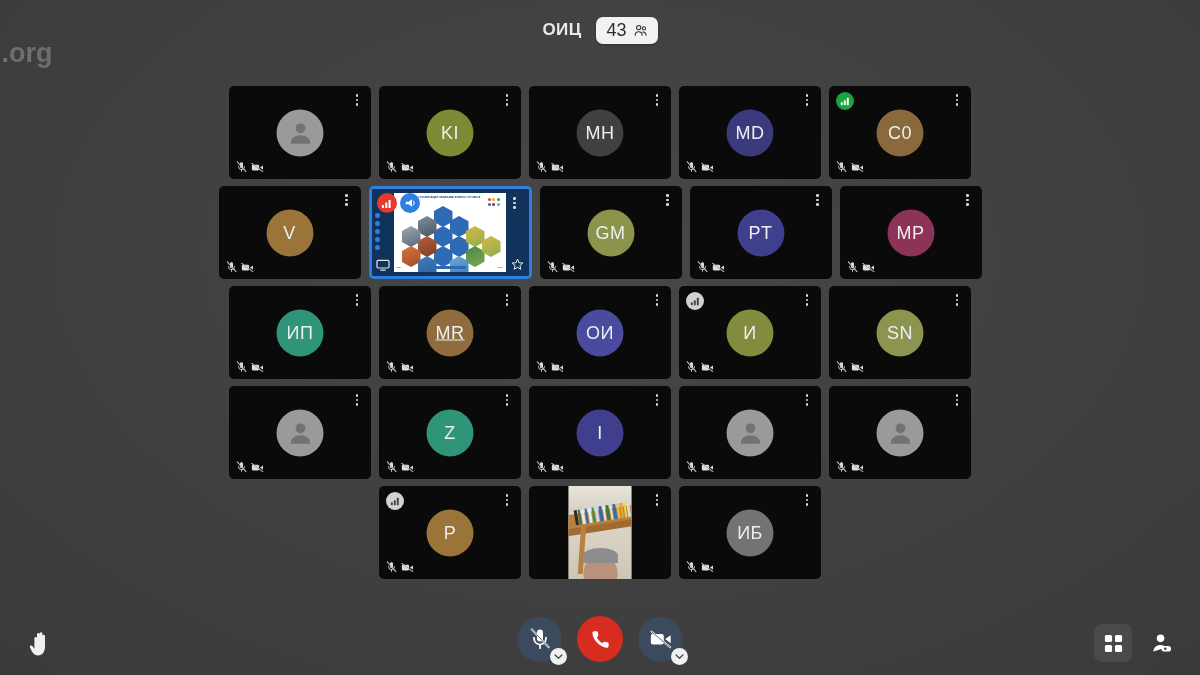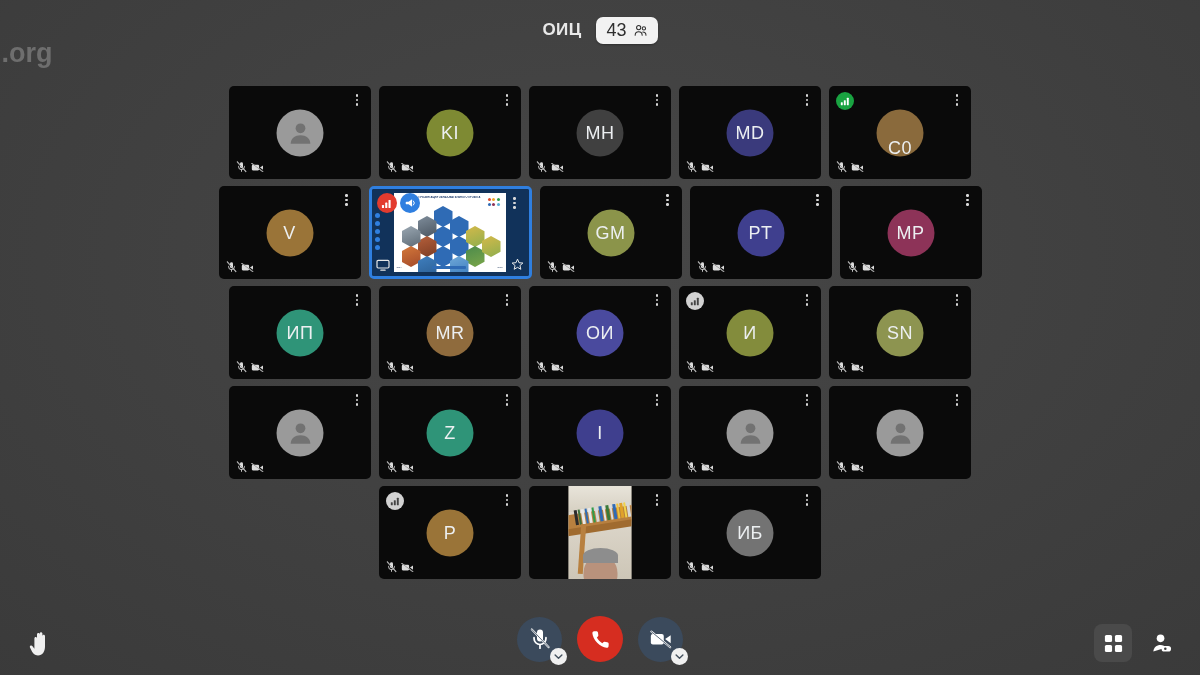--- a/index.html
+++ b/index.html
@@ -597,21 +597,21 @@
               <svg width="13" height="11" viewBox="0 0 16 12">
                 <rect x="1" y="2.6" width="9" height="7" rx="1.4" fill="#dcdcdc"></rect>
                 <path d="M11 6 14.8 3.5v5.2z" fill="#dcdcdc"></path>
                 <path d="M1 1 14.5 11" stroke="#ffffff" stroke-width="1.3" stroke-linecap="round"></path>
                 <path d="M1 1 14.5 11" stroke="#0a0a0a" stroke-width="0.5" stroke-linecap="round"></path>
               </svg>
             </span>
           </div>
         </div>
         <div class="tile">
-          <div class="avatar" style="background: rgb(138, 106, 60); align-items: flex-end;">
+          <div class="avatar" style="background: rgb(138, 106, 60);">
             <span>C0</span>
           </div>
           <div class="kebab">
             <span></span>
             <span></span>
             <span></span>
           </div>
           <div class="tile-status">
             <span>
               <svg width="11" height="12" viewBox="0 0 14 15">
@@ -854,21 +854,21 @@
               <svg width="13" height="11" viewBox="0 0 16 12">
                 <rect x="1" y="2.6" width="9" height="7" rx="1.4" fill="#dcdcdc"></rect>
                 <path d="M11 6 14.8 3.5v5.2z" fill="#dcdcdc"></path>
                 <path d="M1 1 14.5 11" stroke="#ffffff" stroke-width="1.3" stroke-linecap="round"></path>
                 <path d="M1 1 14.5 11" stroke="#0a0a0a" stroke-width="0.5" stroke-linecap="round"></path>
               </svg>
             </span>
           </div>
         </div>
         <div class="tile">
-          <div class="avatar" style="background: rgb(143, 107, 61);">
+          <div class="avatar" style="background: rgb(143, 107, 61); text-decoration: underline;">
             <span>MR</span>
           </div>
           <div class="kebab">
             <span></span>
             <span></span>
             <span></span>
           </div>
           <div class="tile-status">
             <span>
               <svg width="11" height="12" viewBox="0 0 14 15">

